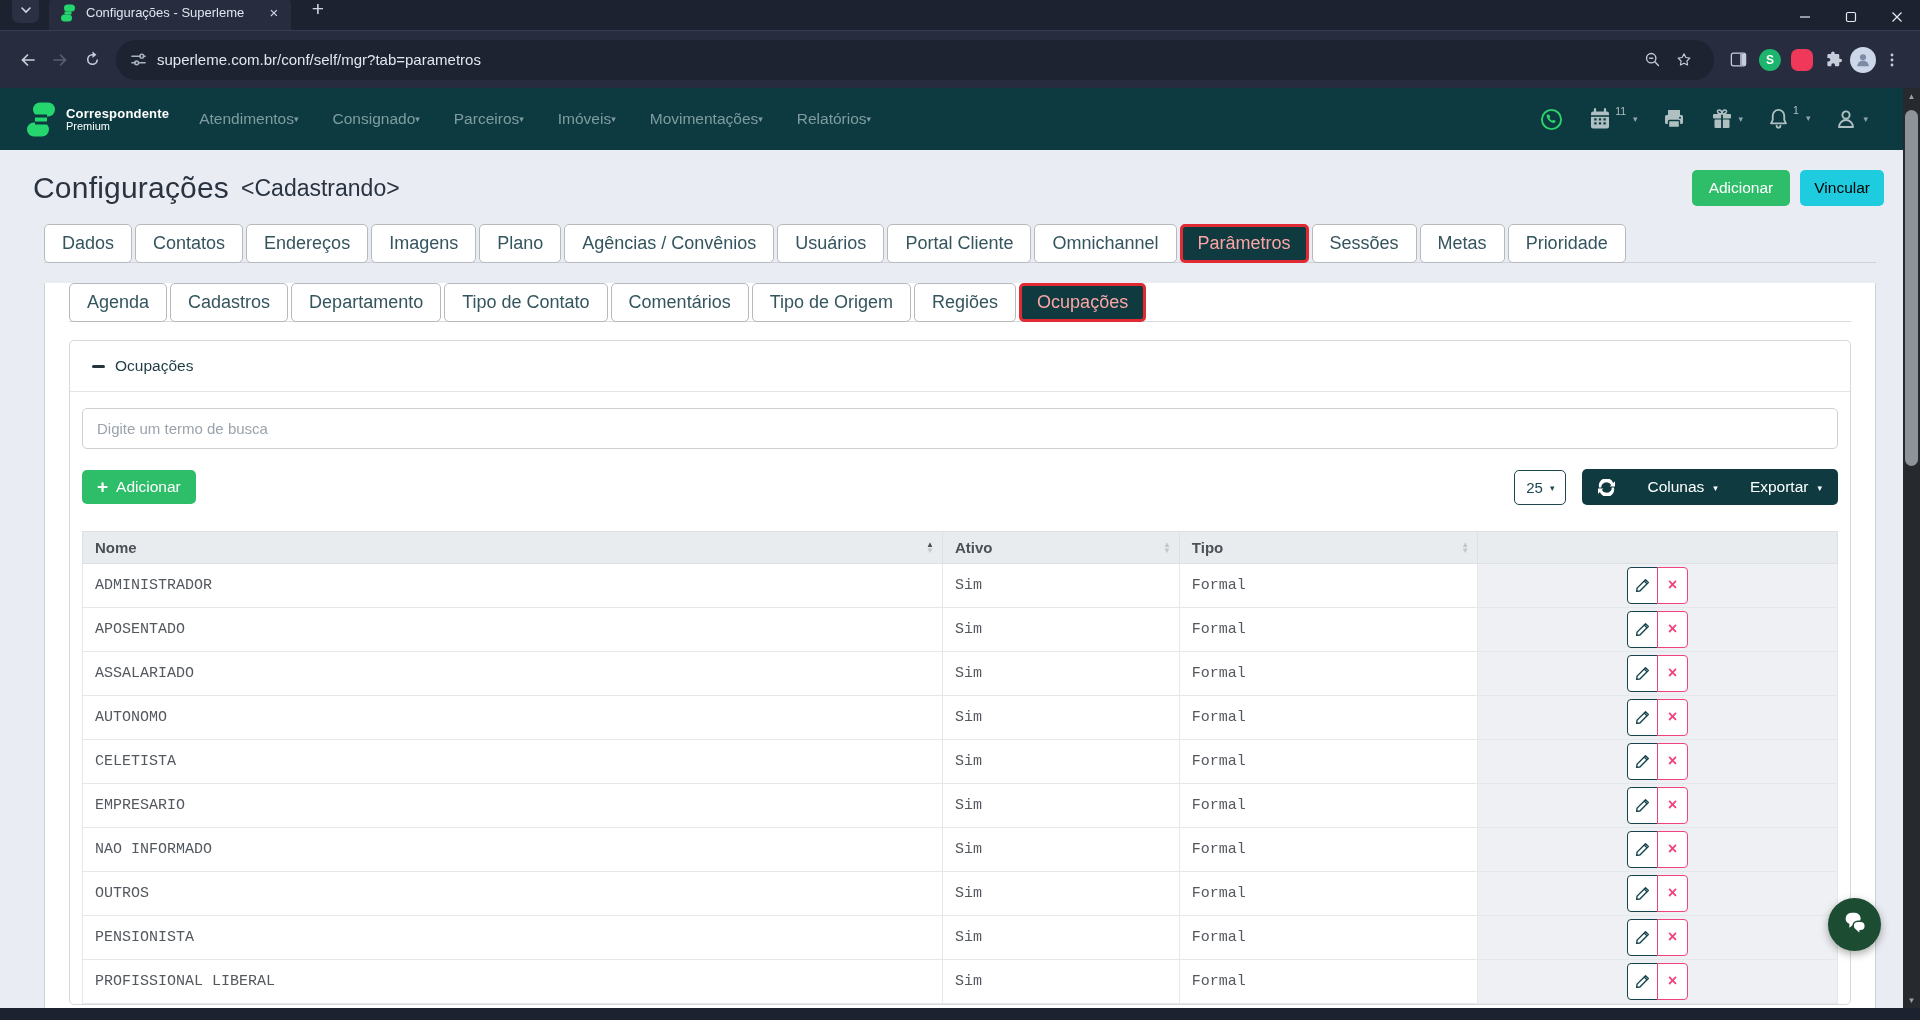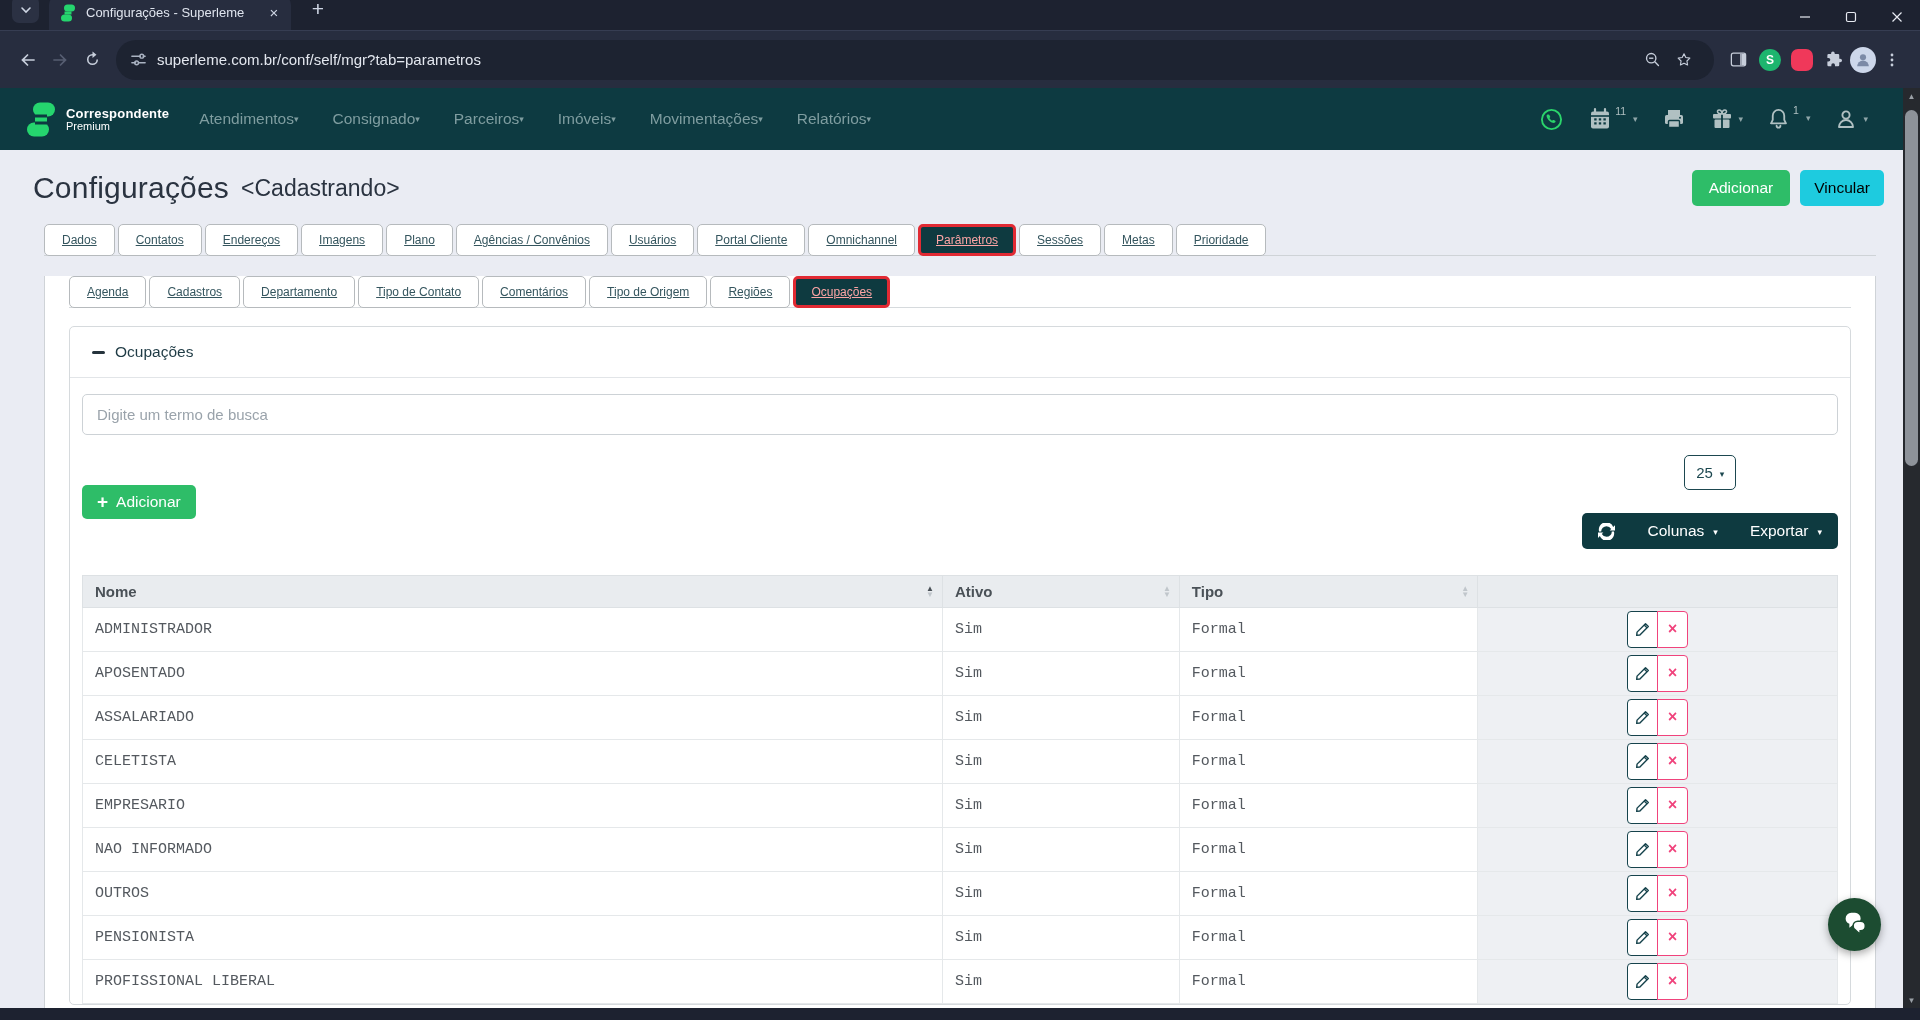--- a/index.html
+++ b/index.html
@@ -44,38 +44,38 @@
 
   .page-header { display:flex; align-items:center; padding:20px 36px 14px 33px; }
   .page-title { font-size:30px; color:#2a3340; font-weight:500; letter-spacing:.2px; }
   .page-subtitle { font-size:23px; color:#2a3340; margin-left:12px; font-weight:500; }
   .hdr-btns { margin-left:auto; display:flex; gap:10px; }
   .btn { border:none; border-radius:5px; font-size:15.5px; font-family:inherit; cursor:pointer; }
   .btn-green { background:#2ebd68; color:#fff; padding:9px 17px; }
   .btn-cyan  { background:#1ecbdf; color:#000000; padding:9px 14px; }
 
   .tabs-row { display:flex; gap:3px; margin:4px 44px 0; border-bottom:1px solid #cfd3d7; align-items:flex-end; }
-  .tab { background:#fff; border:1px solid #b6babd; border-radius:5px; padding:8px 17px; font-size:12px; color:#34555e; margin-bottom:-1px; cursor:pointer; white-space:nowrap;text-decoration:underline; }
+  .tab { background:#fff; border:1px solid #b6babd; border-radius:5px; padding:8px 17px; font-size:18px; color:#34555e; margin-bottom:-1px; cursor:pointer; white-space:nowrap; }
   .tab.selected { background:#0e3a40; color:#fca5a5; border:3px solid #e12a33; padding:6px 15px; }
 
   .card { margin:0 44px; background:#fff; border:1px solid #cfd3d7; border-top:none; height:780px; }
   .subtabs { display:flex; gap:3px; margin:20px 24px 0; border-bottom:1px solid #d6dadd; align-items:flex-end; }
 
   .panel { margin:18px 24px; border:1px solid #d6dadd; border-radius:5px; }
   .panel-header { padding:16px 22px; border-bottom:1px solid #e2e5e8; display:flex; align-items:center; gap:10px; color:#1f3b45; font-size:15.5px; cursor:pointer; }
   .minus-bar { width:13px; height:3px; background:#25333c; border-radius:2px; }
   .panel-body { padding:16px 12px 0; }
 
   .search { width:100%; height:41px; border:1px solid #cdd2d6; border-radius:5px; padding:0 14px; font-size:15px; color:#333; font-family:inherit; }
   .search::placeholder { color:#9aa3ab; }
 
   .controls { display:flex; align-items:center; margin-top:20px; }
   .btn-add { background:#2ebd68; color:#fff; border-radius:5px; padding:8px 15px; font-size:15.5px; display:flex; gap:8px; align-items:center; border:none; cursor:pointer; font-family:inherit; }
   .plus-glyph { font-size:19px; font-weight:bold; line-height:14px; }
-  .ctrl-right { margin-left:auto; display:flex; gap:23px; align-items:center;flex-direction:column; }
+  .ctrl-right { margin-left:auto; display:flex; gap:16px; align-items:center; }
   .btn-pagesize { border:1px solid #1d4850; color:#1d4850; background:#fff; border-radius:5px; padding:8px 11px; font-size:15px; display:flex; gap:7px; align-items:center; cursor:pointer; font-family:inherit; }
   .btn-group-dark { background:#0e3a40; border-radius:5px; display:flex; align-items:stretch; }
   .dark-btn { color:#fff; padding:9px 16px; font-size:15.5px; display:flex; gap:9px; align-items:center; background:transparent; border:none; cursor:pointer; font-family:inherit; }
   .caret-sm { font-size:9px; position:relative; top:1px; }
 
   table.data { width:100%; border-collapse:collapse; margin-top:26px; }
   .data th { background:#e9ecef; color:#4a5157; font-weight:bold; font-size:15px; text-align:left; padding:7px 12px; border:1px solid #dde1e4; position:relative; }
   .sorters { position:absolute; right:8px; top:50%; transform:translateY(-50%); display:flex; flex-direction:column; font-size:8px; line-height:6.5px; color:#c0c6cb; }
   .sorters .active { color:#495057; }
   .data td { font-size:15px; color:#54595f; padding:12px; border:1px solid #e5e8ea; background:#fff;font-family:Liberation Mono, monospace; }
@@ -451,20 +451,38 @@
                           <path d="M9.8 3.2l3 3" stroke="#16434c" stroke-width="1.5"></path>
                         </svg>
     </span>
     <span class="btn-del">
                         <span>×</span>
                       </span>
   </div>
 </td>
                 </tr>
                 <tr>
+                  <td>AUTONOMO</td>
+                  <td>Sim</td>
+                  <td>Formal</td>
+                  <td class="actions">
+  <div class="act-wrap">
+    <span class="btn-edit">
+      <svg width="15" height="15" viewBox="0 0 16 16">
+                          <path d="M11.2 1.8l3 3L5.2 13.8 1.8 14.2l.4-3.4z" fill="none" stroke="#16434c" stroke-width="1.5" stroke-linejoin="round"></path>
+                          <path d="M9.8 3.2l3 3" stroke="#16434c" stroke-width="1.5"></path>
+                        </svg>
+    </span>
+    <span class="btn-del">
+                        <span>×</span>
+                      </span>
+  </div>
+</td>
+                </tr>
+                <tr>
                   <td>CELETISTA</td>
                   <td>Sim</td>
                   <td>Formal</td>
                   <td class="actions">
   <div class="act-wrap">
     <span class="btn-edit">
       <svg width="15" height="15" viewBox="0 0 16 16">
                           <path d="M11.2 1.8l3 3L5.2 13.8 1.8 14.2l.4-3.4z" fill="none" stroke="#16434c" stroke-width="1.5" stroke-linejoin="round"></path>
                           <path d="M9.8 3.2l3 3" stroke="#16434c" stroke-width="1.5"></path>
                         </svg>

